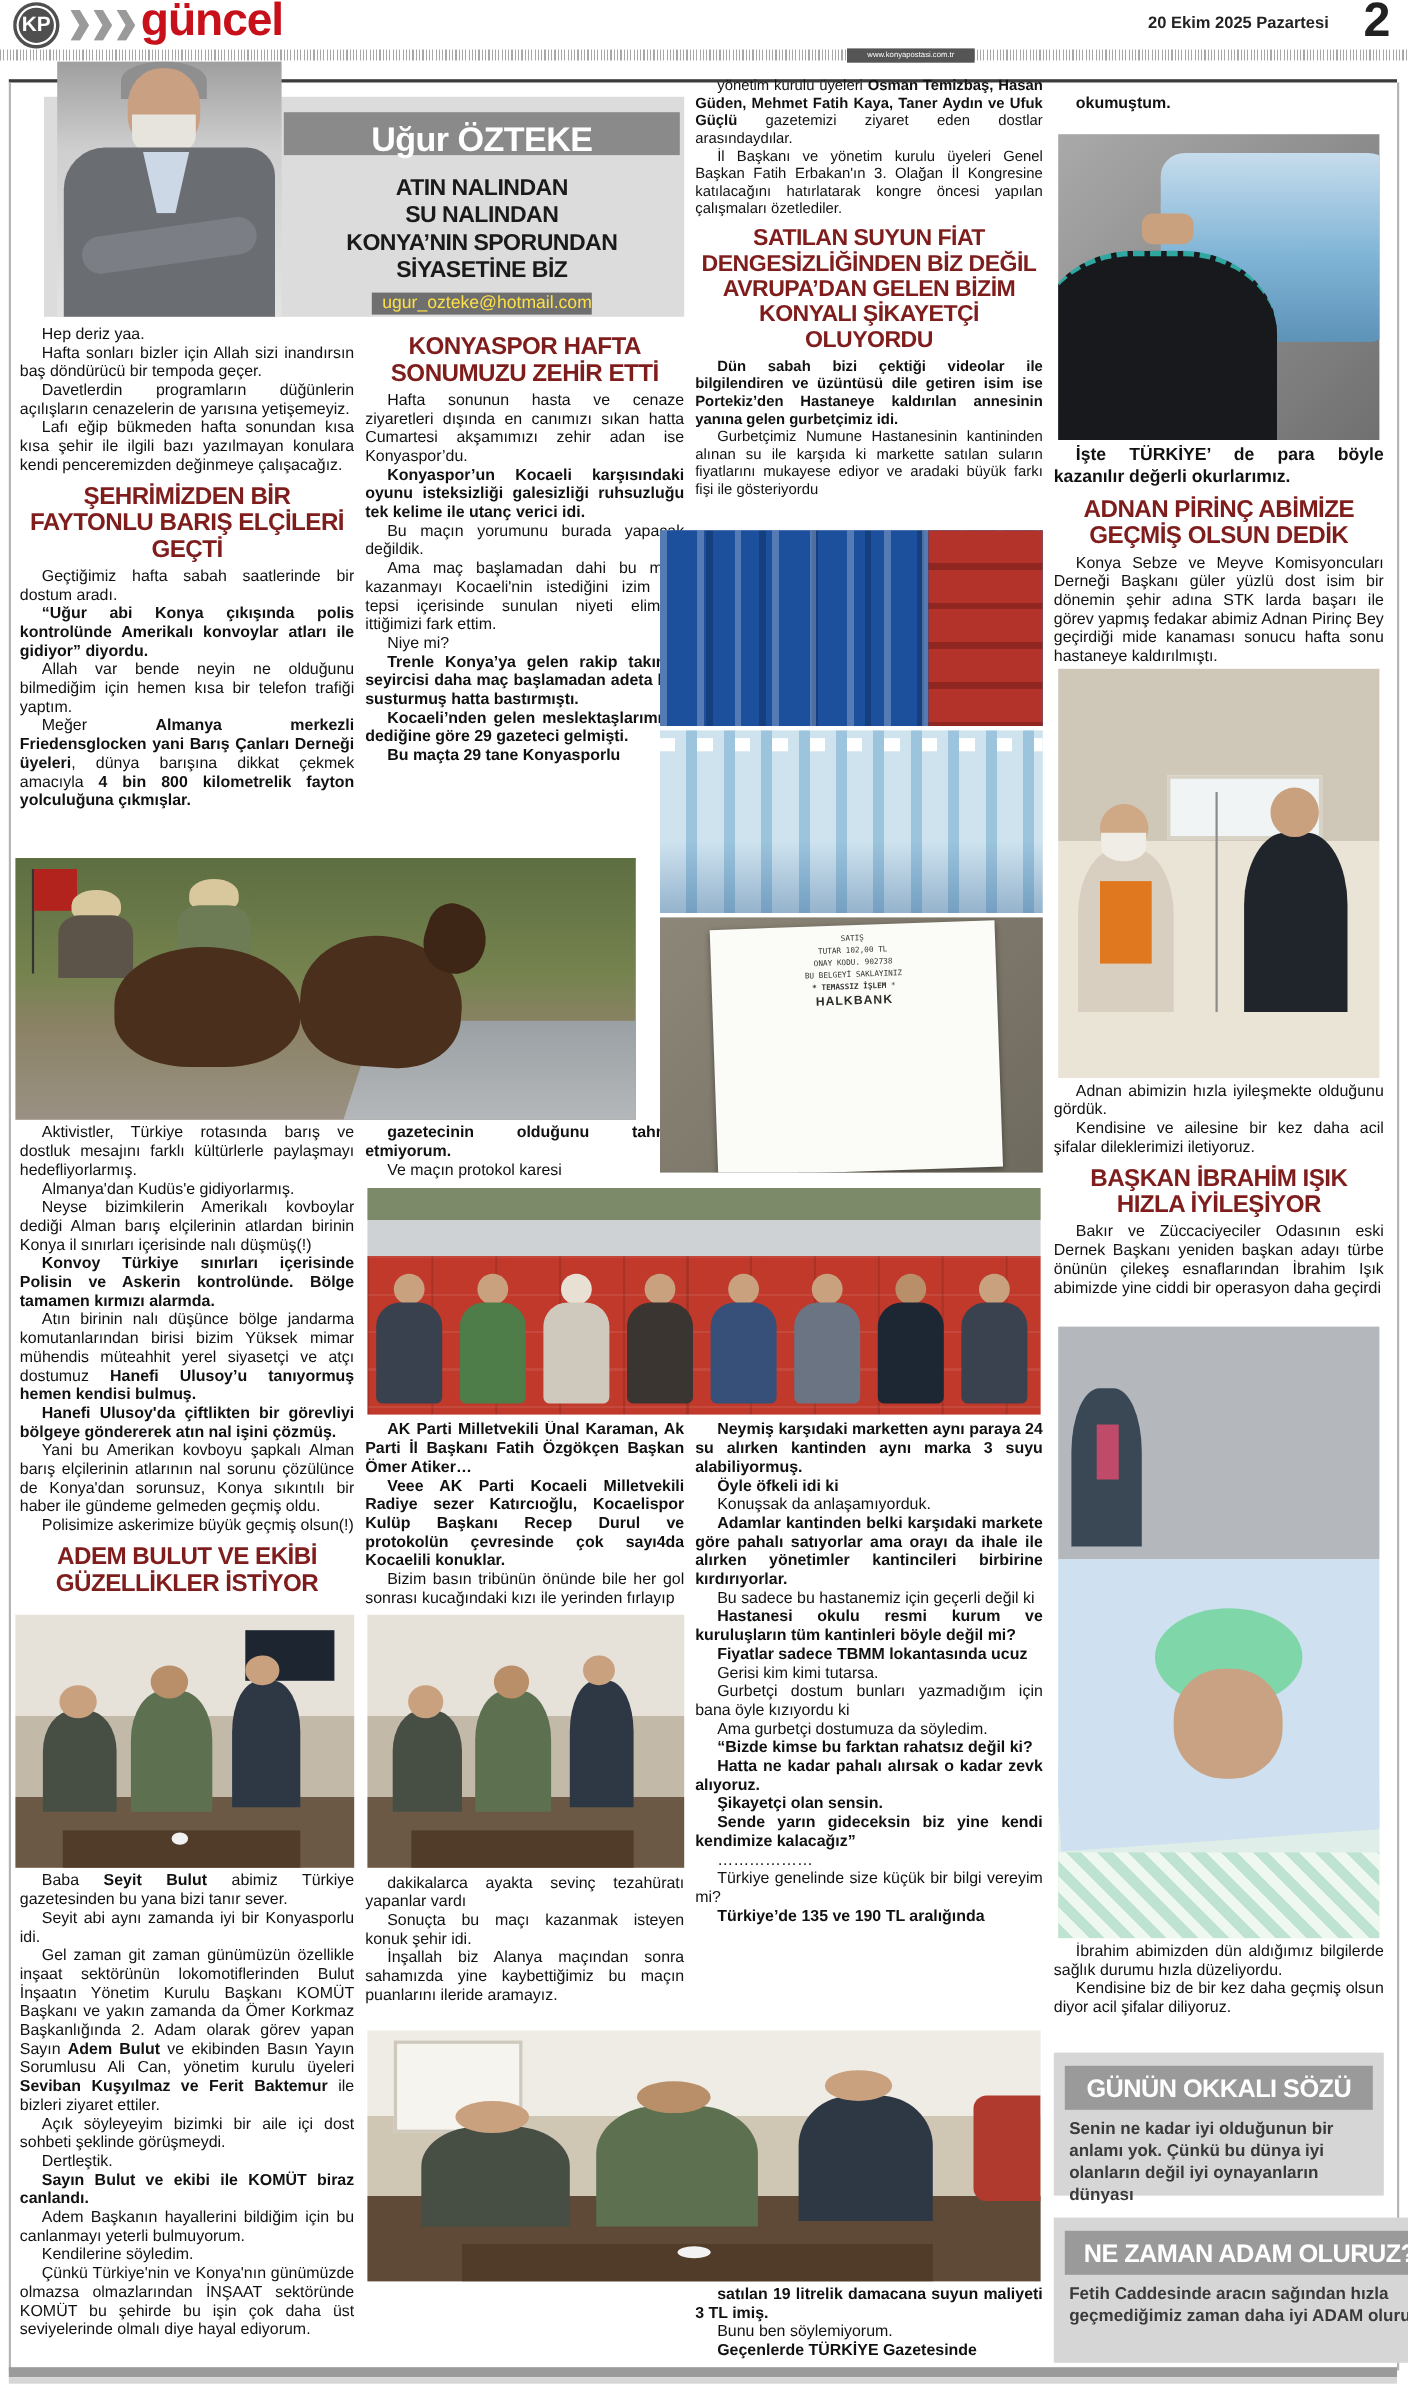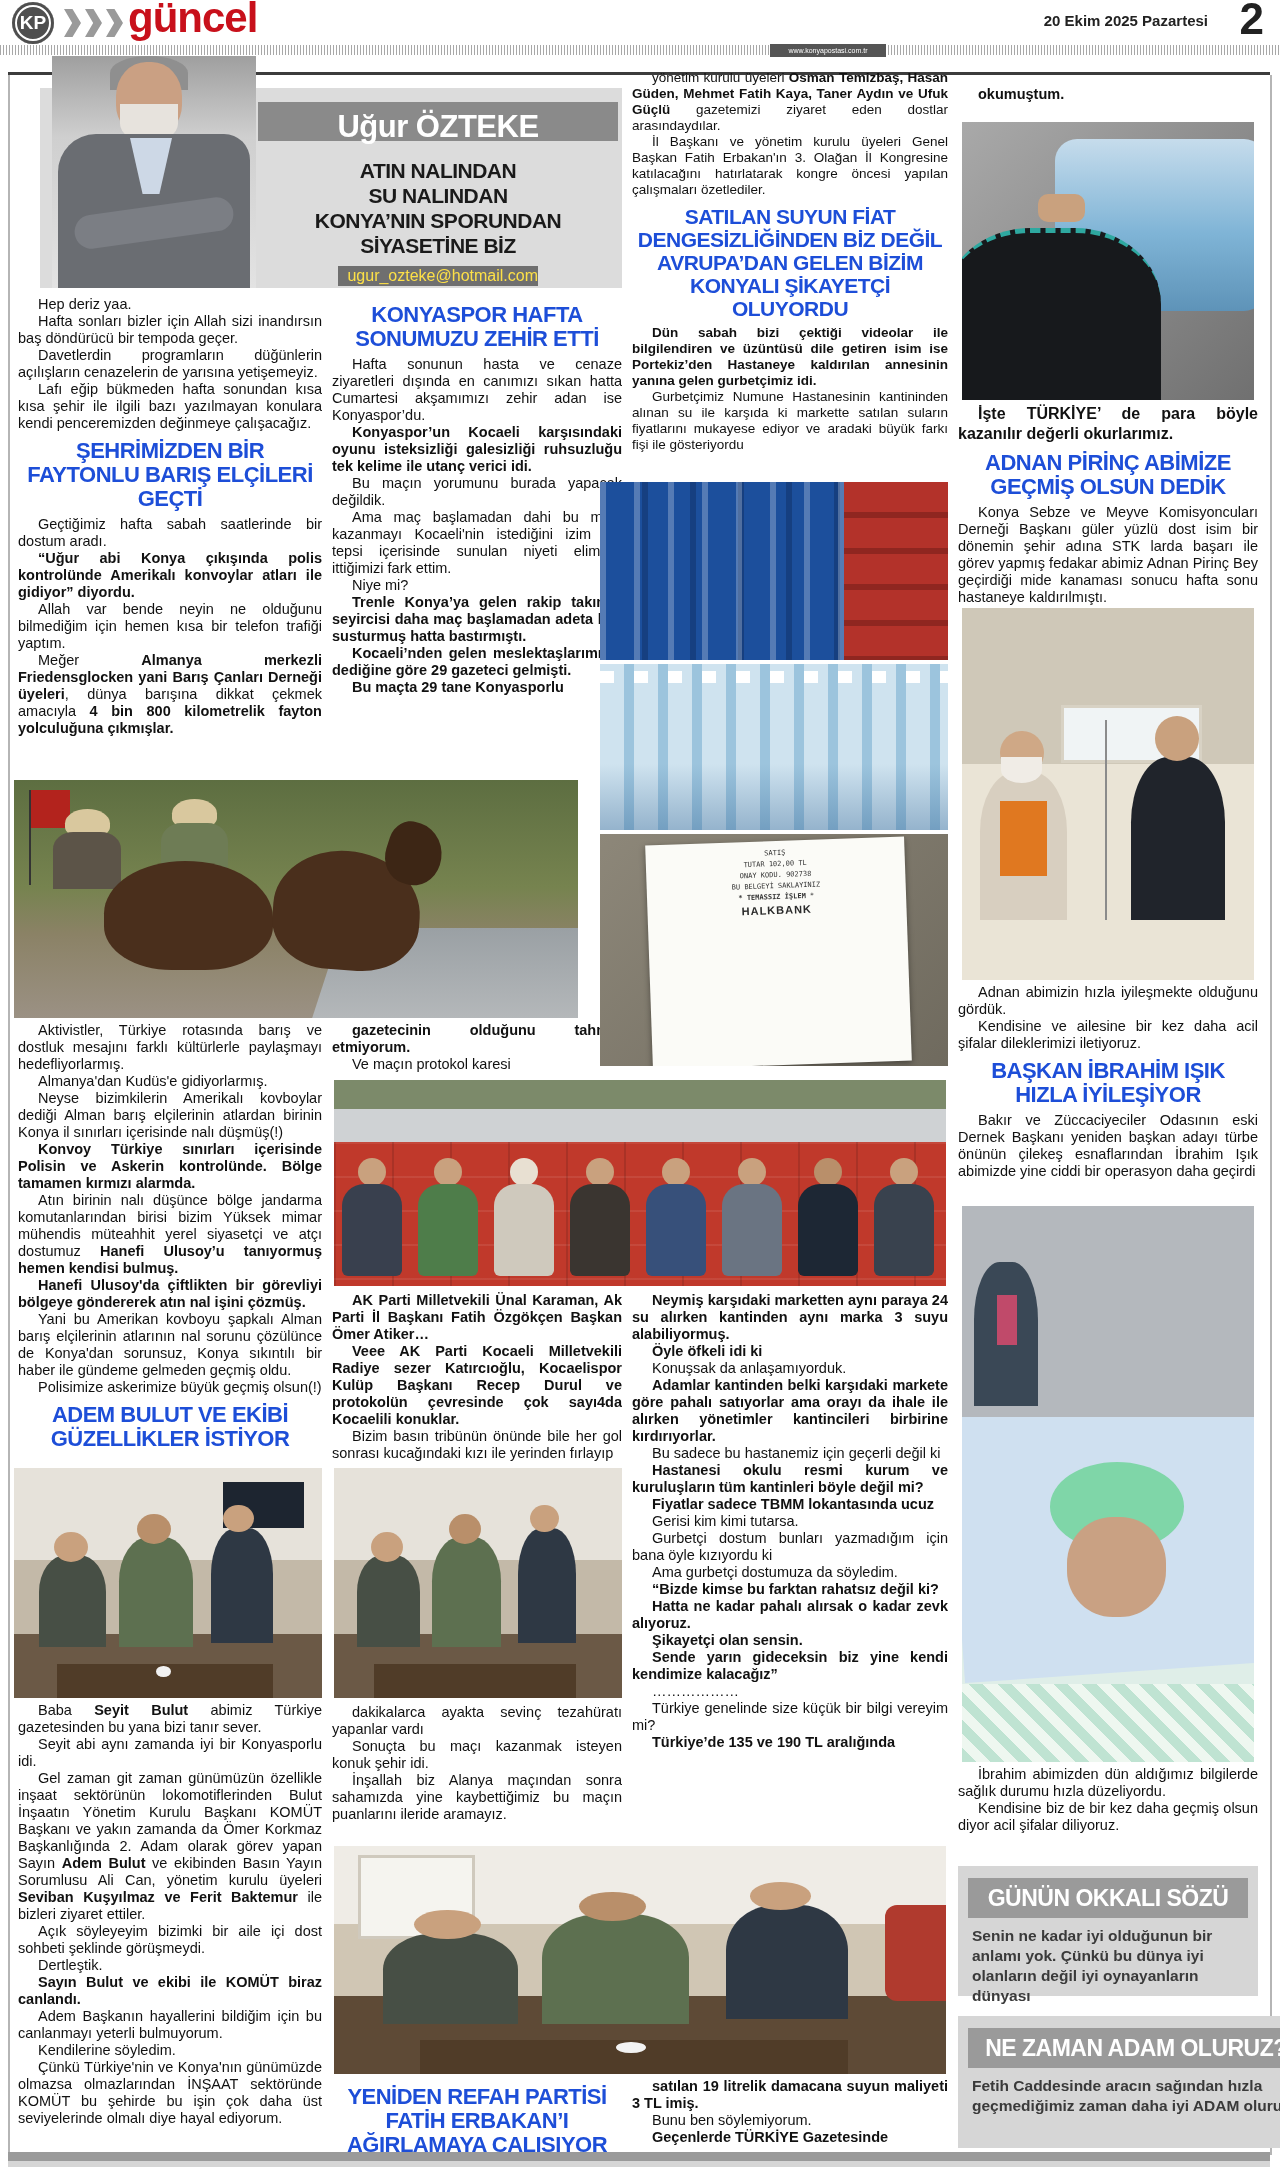--- a/index.html
+++ b/index.html
@@ -46,21 +46,21 @@
   .a-shirt{position:absolute;left:78px;top:82px;width:42px;height:56px;background:#cdd8e6;
            clip-path:polygon(0 0,100% 0,70% 100%,30% 100%);}
   .a-arm{position:absolute;left:22px;top:150px;width:160px;height:34px;border-radius:18px;
          background:#7b7e84;transform:rotate(-8deg);}
 
   
   .tblock{overflow:hidden;}
   .para{margin:0;text-align:justify;text-indent:20px;font-size:14.5px;line-height:17px;color:#111;}
   .s-b{font-weight:700;}
   .s-h{font-weight:700;text-align:center;text-indent:0;font-size:22px;line-height:24px;margin:7px 0 5px;
-       letter-spacing:-0.5px;color:#1d4ed8;}
+       letter-spacing:-0.5px;color:#7f1d1d;}
   .s-c{font-weight:700;font-size:16px;line-height:20px;}
   .s-r{font-family:"DejaVu Sans Mono",monospace;font-size:7px;line-height:10px;text-align:center;
        text-indent:0;color:#333;margin:1px 0;}
   .dense .para{font-size:13.5px;line-height:16px;}
   .dense .s-h{font-size:21px;line-height:23px;}
 
   
   .photo{overflow:hidden;background:#b0a894;}
   .ph{position:absolute;}
 
@@ -342,23 +342,20 @@
     <div class="ph o-fig of1"></div>
     <div class="ph o-fig of2"></div>
     <div class="ph o-fig of3"></div>
     <div class="ph o-head oh1"></div>
     <div class="ph o-head oh2"></div>
     <div class="ph o-head oh3"></div>
     <div class="ph o-desk2"></div>
     <div class="ph o-cup"></div>
   </div>
 
-  <div class="abs tblock" style="left:332px;top:2078px;width:290px;height:78px;">
-      <p class="para s-h">YENİDEN REFAH PARTİSİ FATİH ERBAKAN’I AĞIRLAMAYA ÇALIŞIYOR</p>
-    </div>
 
   <div class="abs tblock dense" style="left:632px;top:70px;width:316px;height:408px;">
       <p class="para s-n">yönetim kurulu üyeleri <b>Osman Temizbaş, Hasan Güden, Mehmet Fatih Kaya, Taner Aydın ve Ufuk Güçlü</b> gazetemizi ziyaret eden dostlar arasındaydılar.</p>
       <p class="para s-n">İl Başkanı ve yönetim kurulu üyeleri Genel Başkan Fatih Erbakan'ın 3. Olağan İl Kongresine katılacağını hatırlatarak kongre öncesi yapılan çalışmaları özetlediler.</p>
       <p class="para s-h">SATILAN SUYUN FİAT DENGESİZLİĞİNDEN BİZ DEĞİL AVRUPA’DAN GELEN BİZİM KONYALI ŞİKAYETÇİ OLUYORDU</p>
       <p class="para s-b">Dün sabah bizi çektiği videolar ile bilgilendiren ve üzüntüsü dile getiren isim ise Portekiz’den Hastaneye kaldırılan annesinin yanına gelen gurbetçimiz idi.</p>
       <p class="para s-n">Gurbetçimiz Numune Hastanesinin kantininden alınan su ile karşıda ki markette satılan suların fiyatlarını mukayese ediyor ve aradaki büyük farkı fişi ile gösteriyordu</p>
     </div>
 
   <div class="abs photo photo-crates" style="left:600px;top:482px;width:348px;height:178px;">

